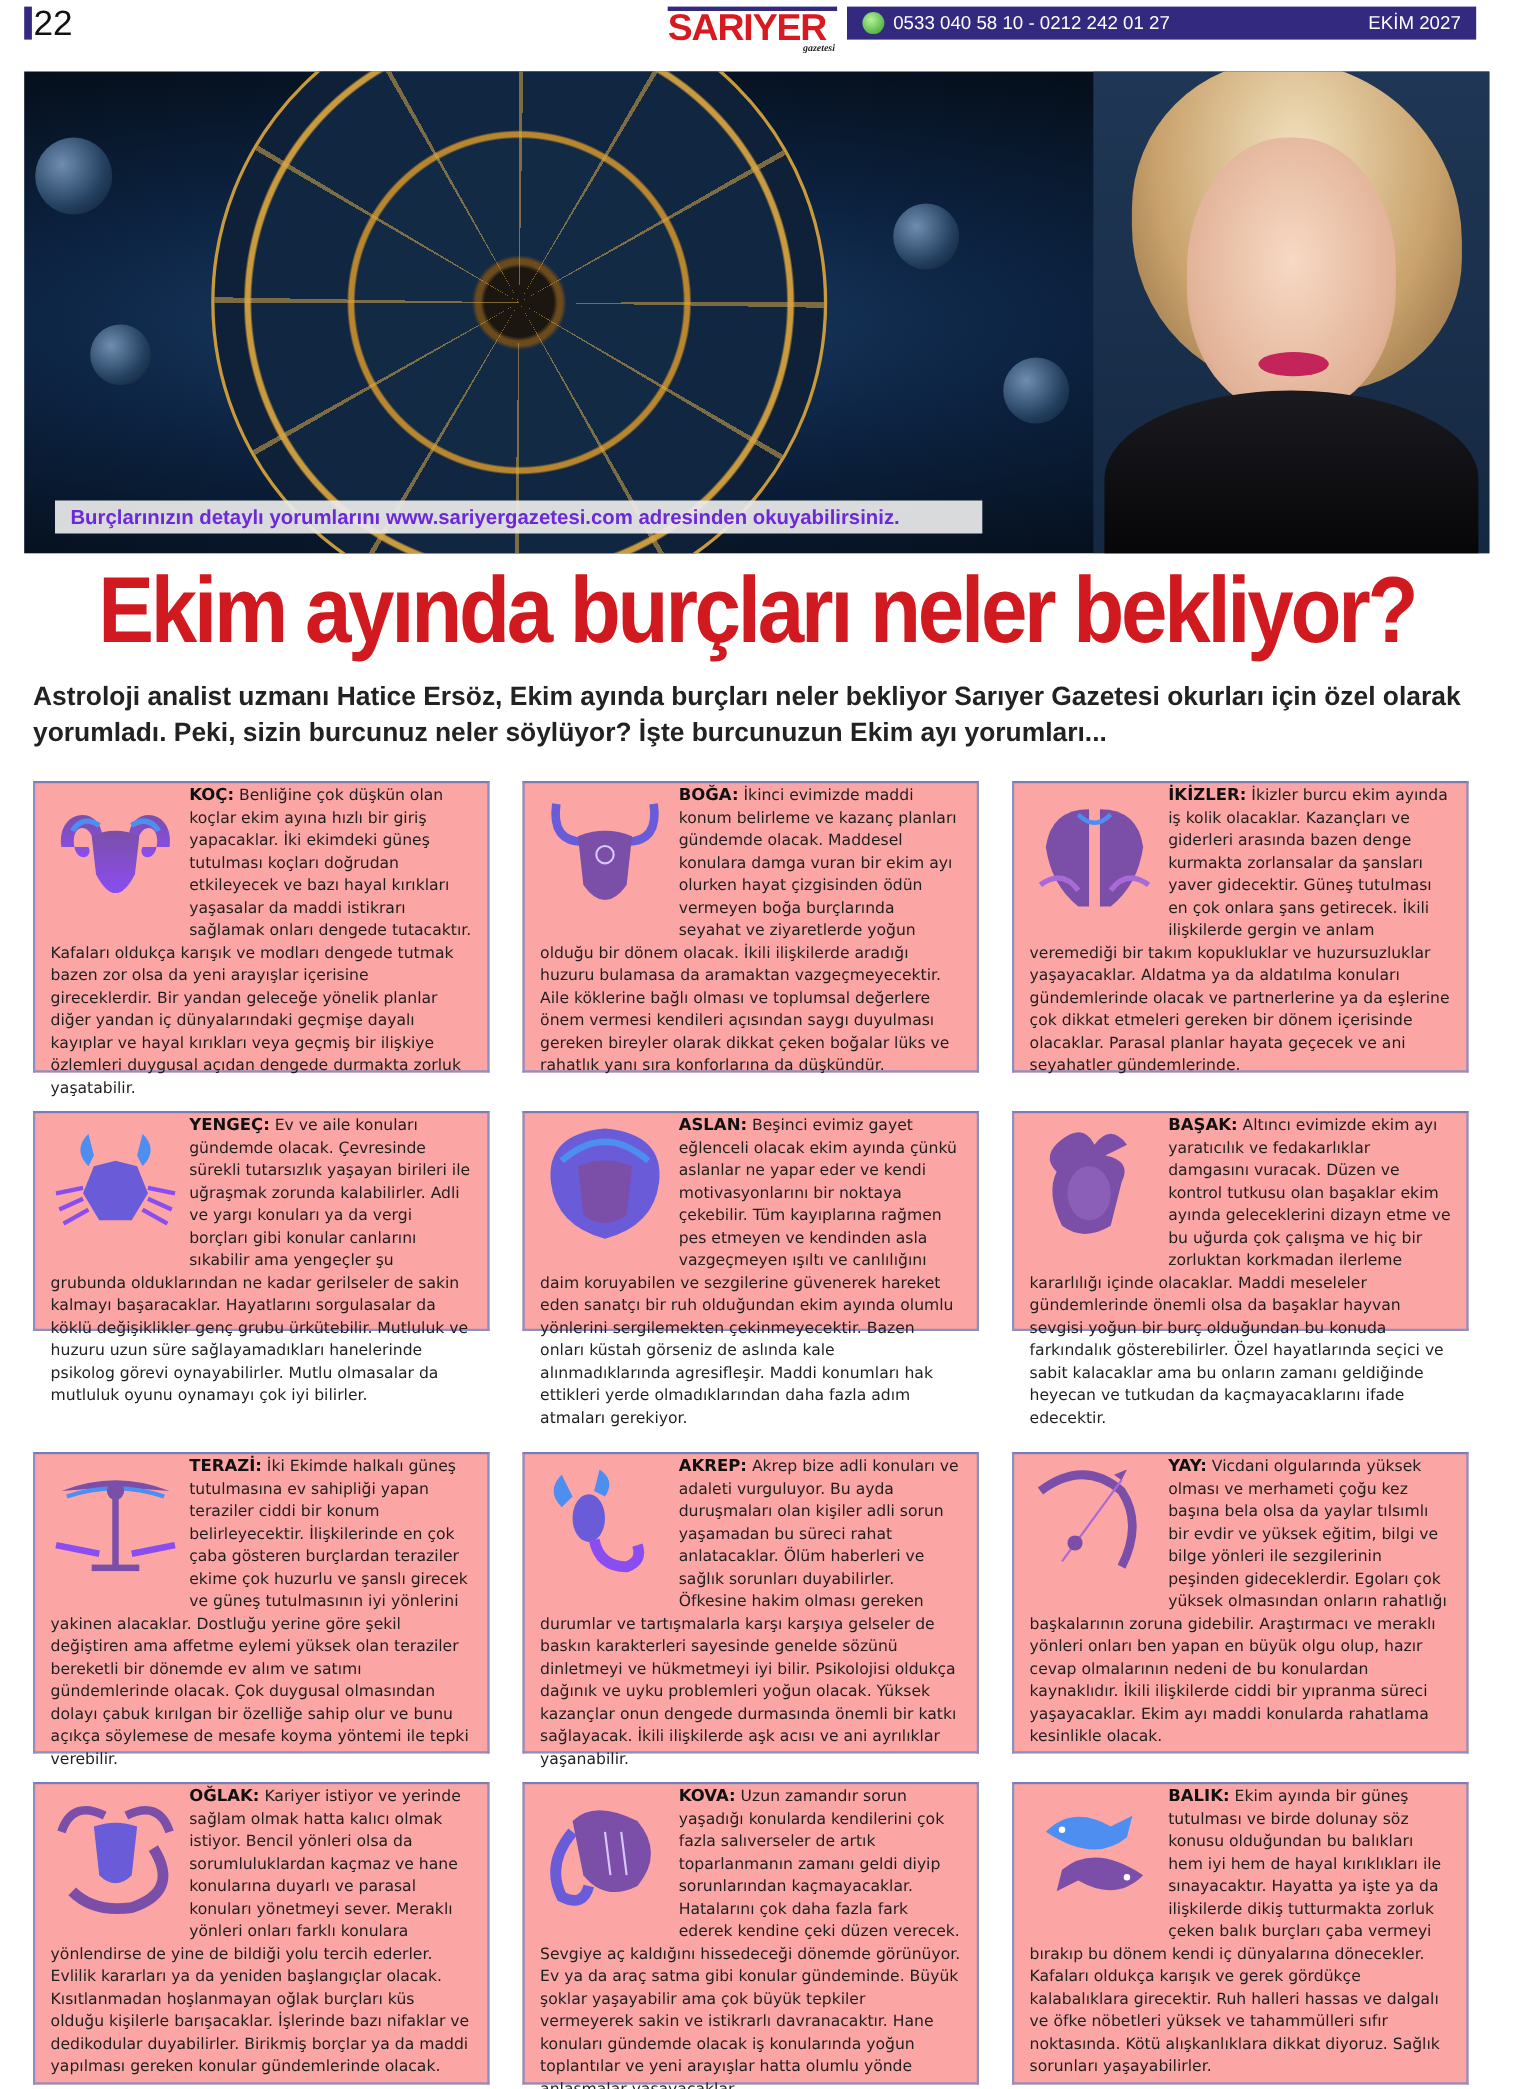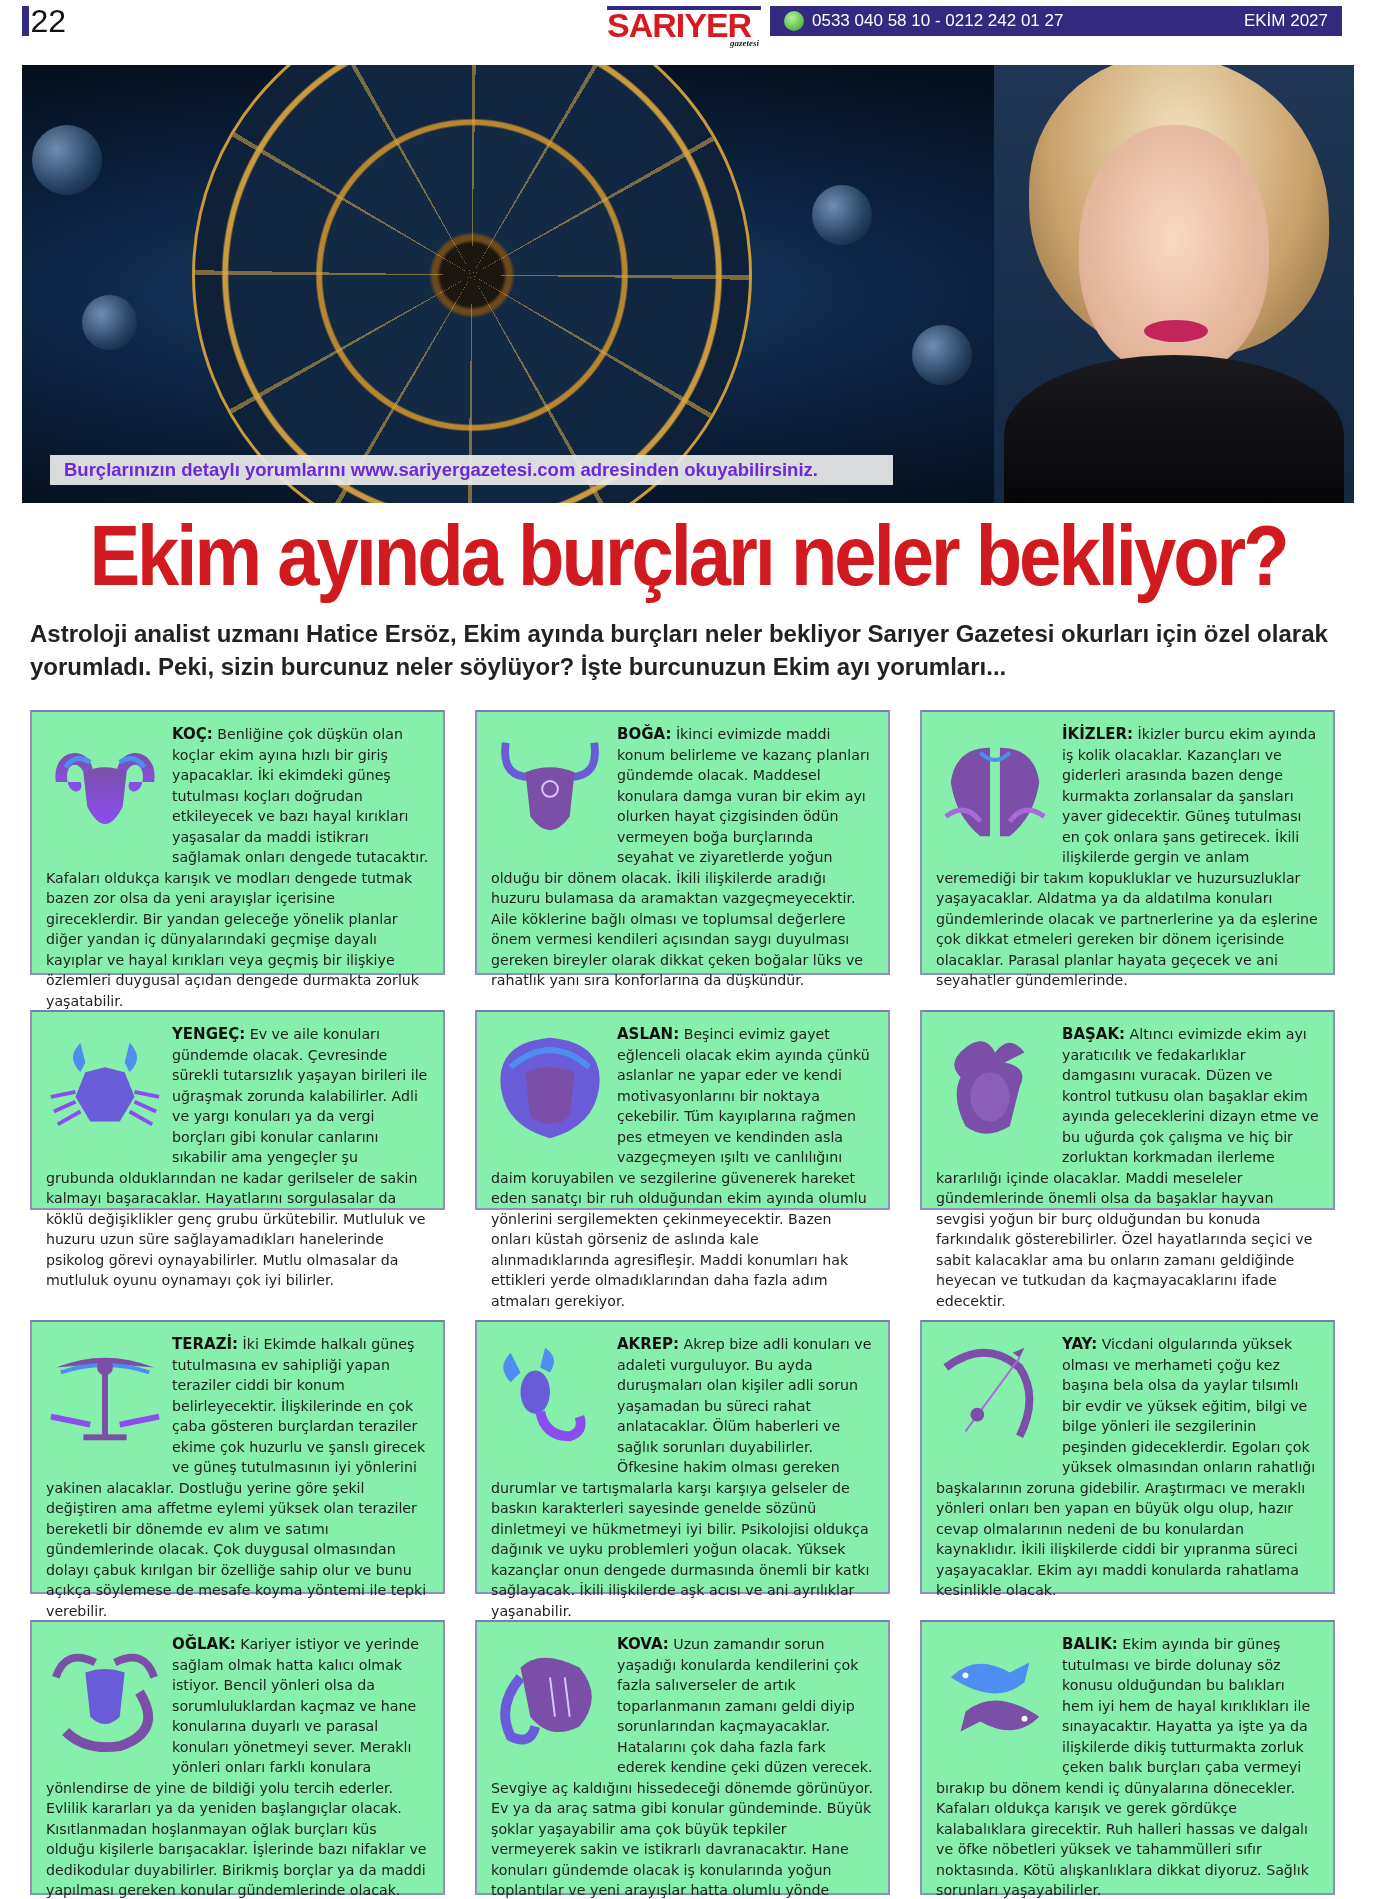--- a/index.html
+++ b/index.html
@@ -24,21 +24,21 @@
 .wheel:before{content:"";position:absolute;inset:0;border-radius:50%;background:repeating-conic-gradient(from 0deg,rgba(212,166,74,.55) 0deg 1deg,transparent 1deg 30deg)}
 .planet{position:absolute;border-radius:50%;background:radial-gradient(circle at 35% 35%,#6f8db0,#23405f 60%,#0b1a2b)}
 .portrait{position:absolute;right:0;top:0;width:360px;height:438px;background:linear-gradient(180deg,#1f3755 0%,#152842 100%)}
 .hair{position:absolute;left:35px;top:-10px;width:300px;height:300px;border-radius:45% 55% 40% 50%;background:radial-gradient(ellipse at 50% 30%,#f2e2bf,#c9a26c 60%,#8b6a40)}
 .face{position:absolute;left:85px;top:60px;width:190px;height:250px;border-radius:48% 48% 45% 45%;background:radial-gradient(ellipse at 50% 45%,#f7d9c4,#e2b398 70%,#c58e72)}
 .lips{position:absolute;left:150px;top:255px;width:64px;height:22px;border-radius:50%;background:#c3245a}
 .jacket{position:absolute;left:10px;top:290px;width:340px;height:160px;border-radius:50% 50% 0 0;background:linear-gradient(180deg,#1a1a1f,#050507)}
 .caption{position:absolute;left:50px;top:455px;width:843px;height:30px;background:rgba(235,235,235,.92);font-family:"Liberation Sans",sans-serif;font-size:18.5px;font-weight:bold;color:#6d28d9;display:flex;align-items:center;padding-left:14px}
 .headline{position:absolute;left:22px;top:510px;width:1332px;text-align:center;font-family:"Liberation Sans",sans-serif;font-weight:900;font-size:76px;color:#d01a20;letter-spacing:-3px;line-height:92px;transform:scaleY(1.12)}
 .lede{position:absolute;left:30px;top:617px;width:1330px;text-align:left;font-family:"Liberation Sans",sans-serif;font-weight:bold;font-size:24px;line-height:33px;color:#222}
-.card{position:absolute;width:415px;border:2px solid #8c8fc0;border-top-color:#7a7db5;background:#86efac;padding:12px 14px 10px 14px;font-family:"DejaVu Sans",sans-serif;font-size:14.2px;line-height:20.5px;color:#1e1e1e}
+.card{position:absolute;width:415px;border:2px solid #8c8fc0;border-top-color:#7a7db5;background:#fca5a5;padding:0 14px 10px 14px;font-family:"DejaVu Sans",sans-serif;font-size:14.2px;line-height:20.5px;color:#1e1e1e}
 .card b{font-weight:bold;font-size:15px;color:#111}
 .icon{float:left;width:118px;height:122px;margin:2px 8px 2px 0;shape-outside:margin-box}
 .c1{left:30px}.c2{left:475px}.c3{left:920px}
 .r1{top:710px;height:265px}.r2{top:1010px;height:200px}.r3{top:1320px;height:274px}.r4{top:1620px;height:275px}
 </style>
 </head>
 <body>
 
 <div class="header">
   <div class="page-num">22</div>

